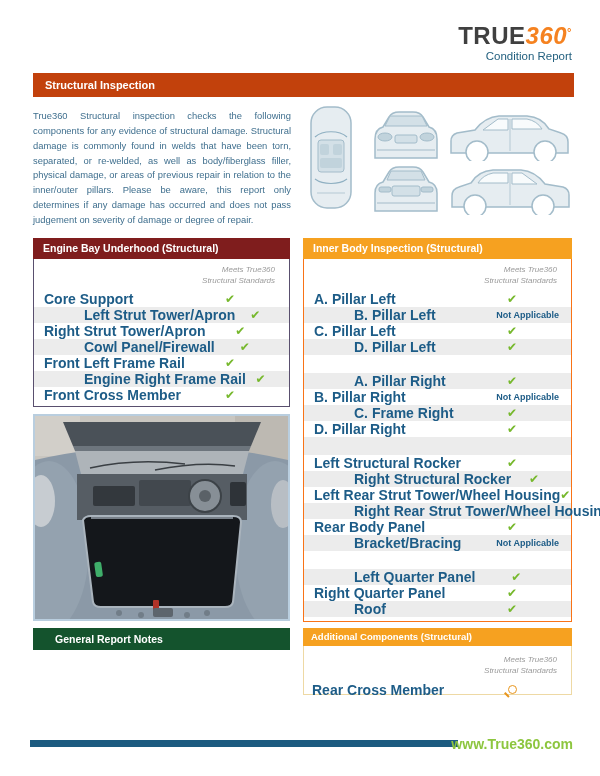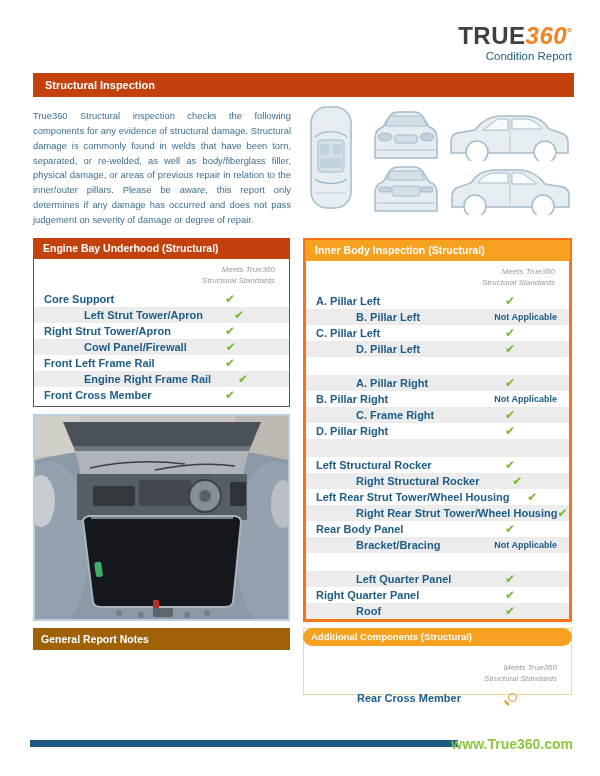--- a/index.html
+++ b/index.html
@@ -24,48 +24,48 @@
 
   
   .diagrams { position:absolute; left:298px; top:100px; width:276px; height:118px; }
   .diagrams svg { position:absolute; }
 
   
   .tablebox { position:absolute; background:#fff; }
   .thead { color:#fff; font-weight:bold; font-size:10.5px; height:21px; line-height:21px; padding-left:10px;
            white-space:nowrap; overflow:hidden; }
   .engine { left:33px; top:238px; width:257px; height:169px; border:1px solid #594f6e; }
-  .engine .thead { background:#c2410c; margin:-1px -1px 0 -1px; }
-  .inner { left:303px; top:238px; width:269px; height:384px; border:3px solid #f97316; }
+  .engine .thead { background:#7f1d1d; margin:-1px -1px 0 -1px; }
+  .inner { left:303px; top:238px; width:269px; height:384px; border:1px solid #f97316; }
   .inner .thead { background:#f6a120; margin:-1px -1px 0 -1px; }
   .additional { left:303px; top:628px; width:269px; height:67px; border:1px solid #eed9a4; }
-  .additional .thead { background:#f6a120; margin:-1px -1px 12px -1px; height:18px; line-height:18px; font-size:9.5px; padding-left:8px;border-radius:9px; }
+  .additional .thead { background:#f6a120; margin:-1px -1px 4px -1px; height:18px; line-height:18px; font-size:9.5px; padding-left:8px; }
   .standards { text-align:right; padding:6px 14px 4px 0; font-size:8px; line-height:1.35; color:#9b9b9b; height:32px;font-style:italic; }
   .additional .standards { height:30px; padding-top:5px; }
 
   .trow { display:flex; align-items:center; height:16px; }
   .trow.spacer { height:18px; }
   .trow.shaded { background:#ececec;padding-left:40px; }
-  .tlabel { flex:1; font-weight:bold; font-size:11px; color:#1d5c87; padding-left:10px; white-space:nowrap; }
+  .tlabel { flex:1; font-weight:bold; font-size:14px; color:#1d5c87; padding-left:10px; white-space:nowrap; }
   .additional .tlabel { padding-left:8px; }
-  .additional .trow { height:19px;margin-left:45px; }
+  .additional .trow { height:19px; }
   .tvalue { width:90px; margin-right:14px; text-align:center; }
   .tvalue.check { color:#76b82c; font-size:12px; font-weight:bold; font-family:"DejaVu Sans", sans-serif; }
   .tvalue.na { width:104px; margin-right:0; padding-right:12px; text-align:right; font-weight:bold; font-size:9px; color:#1d5c87; }
   .tvalue.magnify-wrap { display:flex; justify-content:center; align-items:center; }
   .magnify { position:relative; width:9px; height:9px; border:1.6px solid #e8951c; border-radius:50%; display:inline-block; }
   .magnify::after { content:""; position:absolute; width:6px; height:1.6px; background:#e8951c; left:-5px; bottom:-3px; transform:rotate(45deg); }
 
   
   .photo { position:absolute; left:33px; top:414px; width:257px; height:207px; border:2px solid #b9cedf; background:#c9c6c0; }
   .photo svg { display:block; }
 
   
-  .notes-bar { position:absolute; left:33px; top:628px; width:257px; height:22px; background:#a16207;
-               color:#fff; font-weight:bold; font-size:10.5px; line-height:22px; padding-left:8px; }
+  .notes-bar { position:absolute; left:33px; top:628px; width:257px; height:22px; background:#14532d;
+               color:#fff; font-weight:bold; font-size:10.5px; line-height:22px; padding-left:22px; }
 
   
   .footer-bar { position:absolute; left:30px; top:740px; width:428px; height:7px; background:#1d5b80; }
   .footer-link { position:absolute; right:27px; top:736px; font-size:14px; font-weight:bold; color:#8dc63f; text-decoration:none; }
 </style>
 </head>
 <body>
 
 <div class="page">
 

